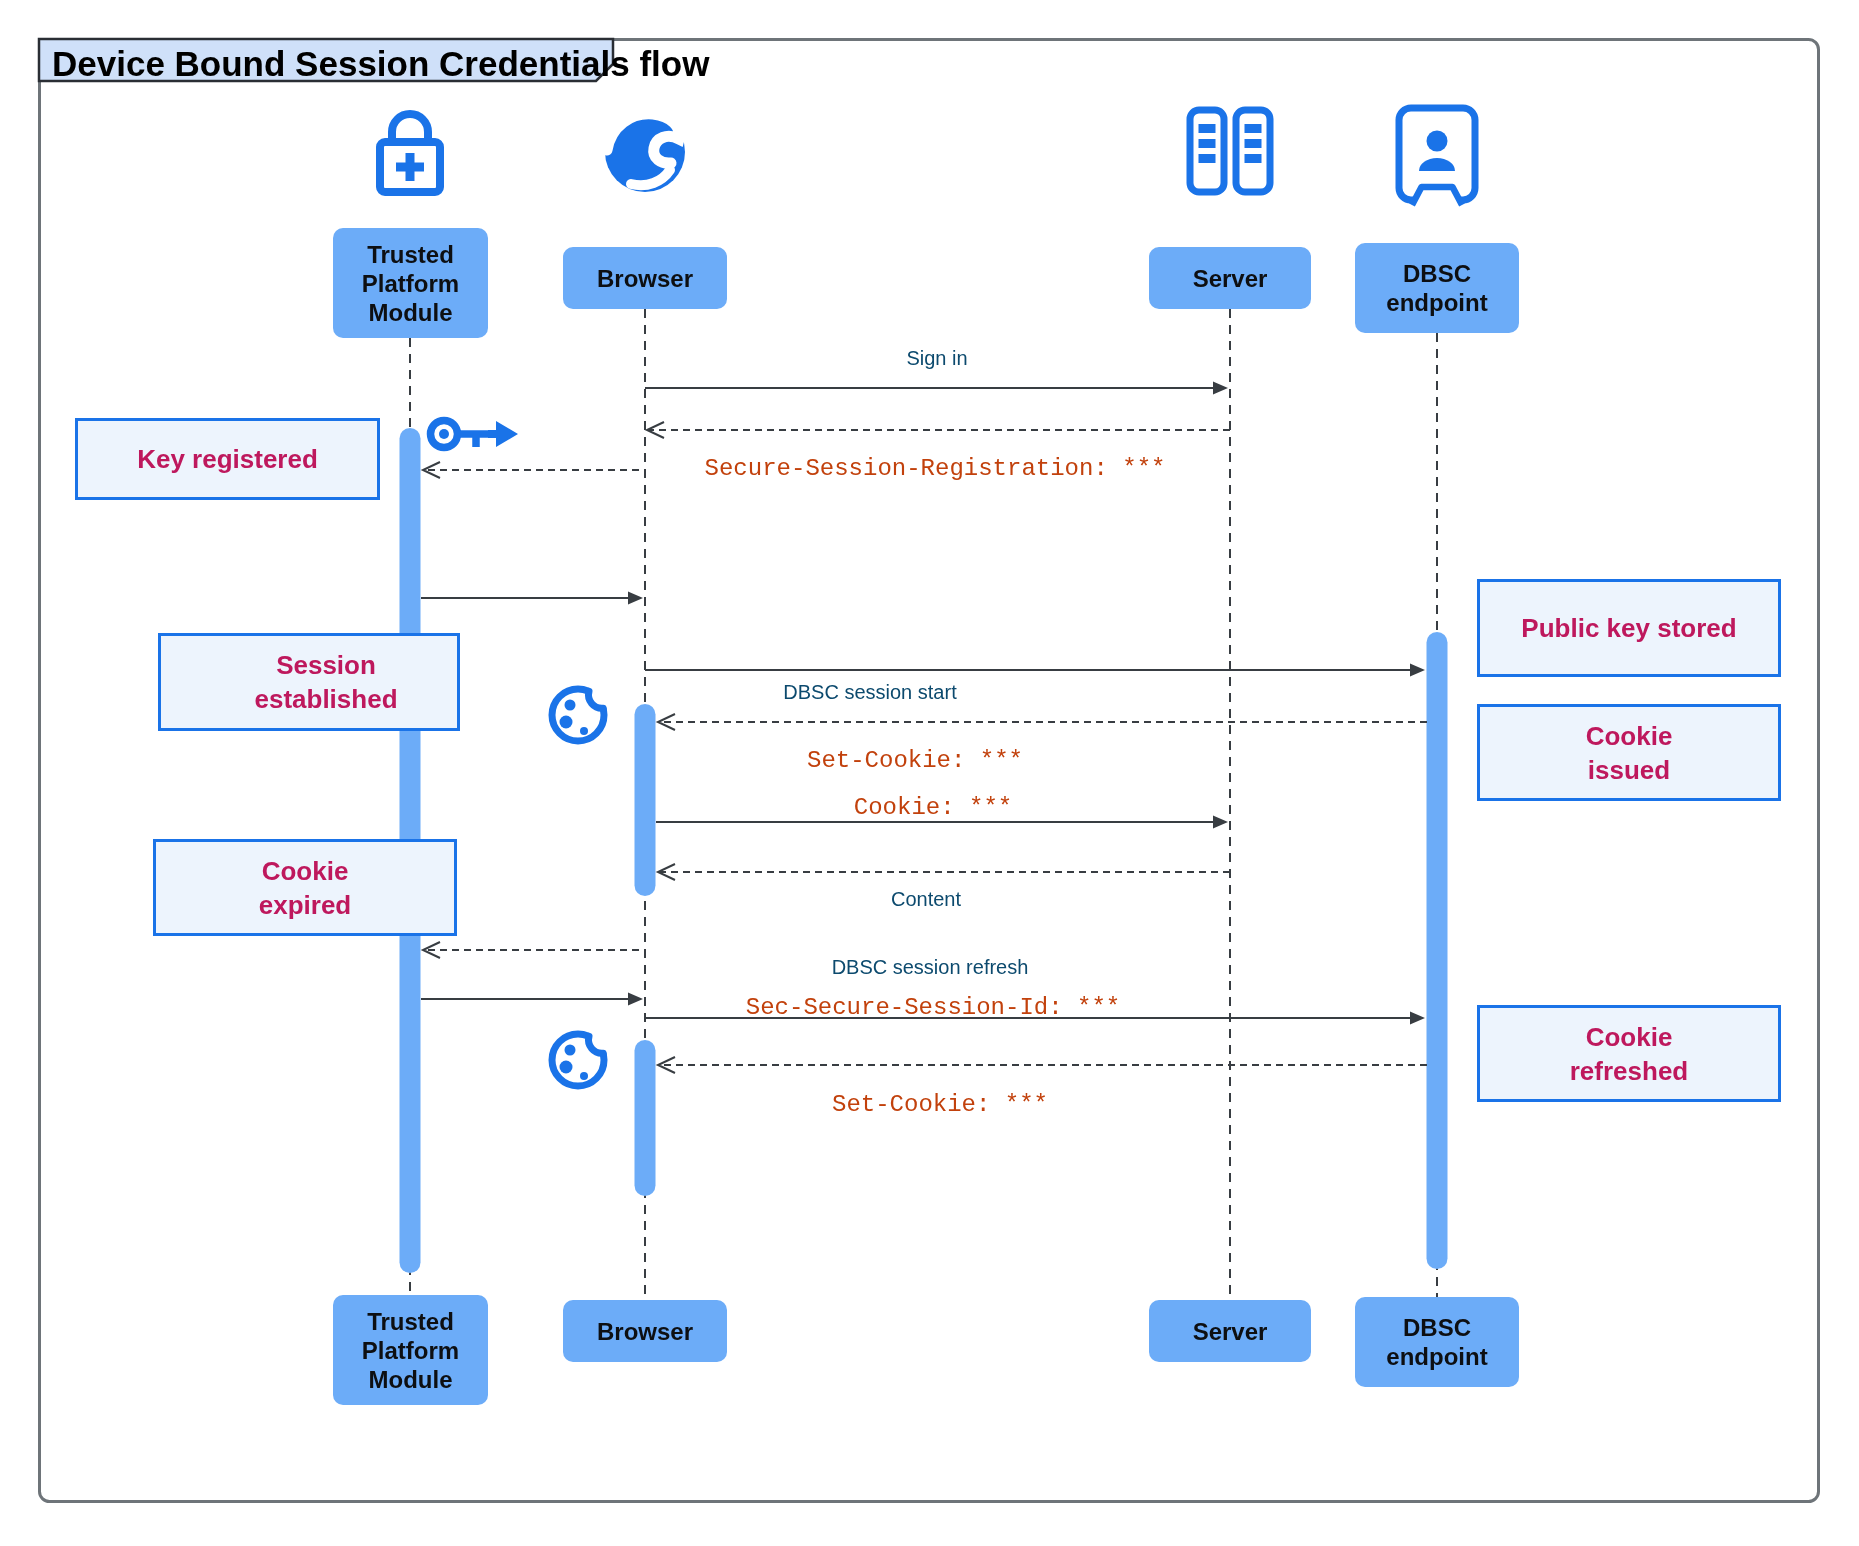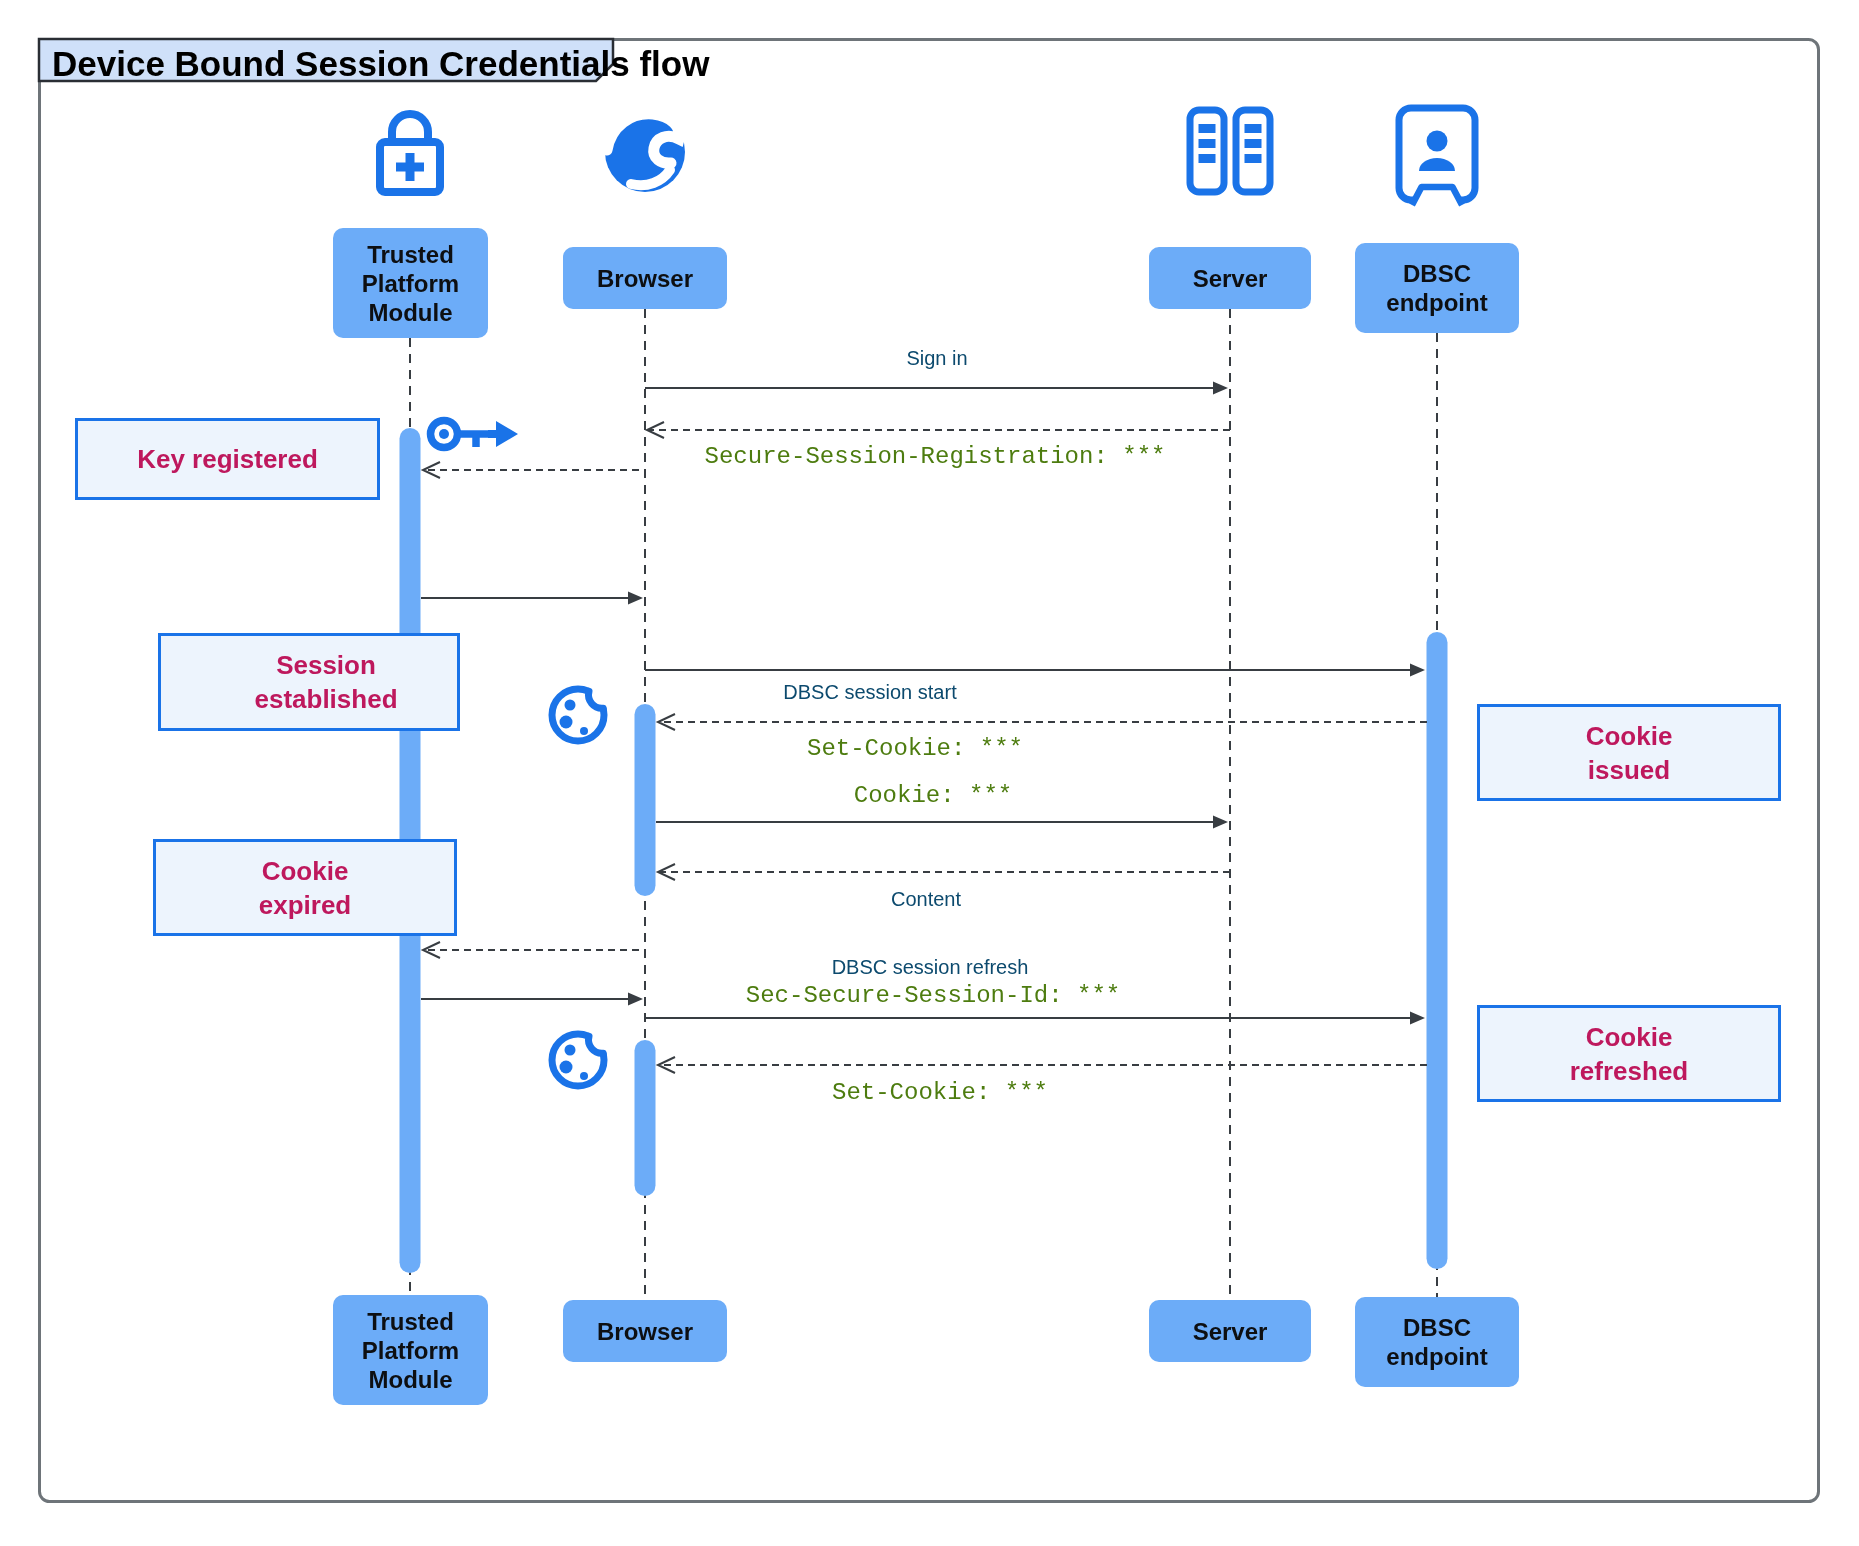--- a/index.html
+++ b/index.html
@@ -8,21 +8,21 @@
   #diagram-svg{position:absolute;left:0;top:0;}
   .abs{position:absolute;}
   .actor-box{background:#6CACF8;border-radius:10px;display:flex;align-items:center;justify-content:center;
              text-align:center;font-weight:bold;font-size:24px;line-height:29px;color:#0d0f12;
              white-space:pre-line;box-sizing:border-box;}
   .note-box{background:#EDF4FD;border:3px solid #1A73E8;display:flex;align-items:center;justify-content:center;
             text-align:center;font-weight:bold;font-size:26px;line-height:34px;color:#be185d;
             white-space:pre-line;box-sizing:border-box;}
   .msg{transform:translate(-50%,-50%);white-space:nowrap;}
   .msg-sans{font-family:"Liberation Sans",sans-serif;font-size:20px;color:#0c4a6e;}
-  .msg-mono{font-family:"Liberation Mono",monospace;font-size:24px;color:#4d7c0f;}
+  .msg-mono{font-family:"Liberation Mono",monospace;font-size:24px;color:#c2410c;margin-top:12px;}
   .title-text{font-weight:bold;font-size:35px;color:#000;white-space:nowrap;}
 </style>
 </head>
 <body>
 
 <div id="canvas">
 
 <svg id="diagram-svg" width="1859" height="1546" viewBox="0 0 1859 1546">
 
   <rect x="39.5" y="39.5" width="1779" height="1462" rx="10" fill="none" stroke="#6e7479" stroke-width="3"></rect>
@@ -158,20 +158,21 @@
 <div class="abs actor-box" style="left:563px;top:1300px;width:164px;height:62px;">Browser</div>
 <div class="abs actor-box" style="left:1149px;top:1300px;width:162px;height:62px;">Server</div>
 <div class="abs actor-box" style="left:1355px;top:1297px;width:164px;height:90px;">DBSC
 endpoint</div>
 
 <div class="abs note-box" style="left:75px;top:418px;width:305px;height:82px;">Key registered</div>
 <div class="abs note-box" style="left:158px;top:633px;width:302px;height:98px;padding-left:34px;">Session
 established</div>
 <div class="abs note-box" style="left:153px;top:839px;width:304px;height:97px;">Cookie
 expired</div>
+<div class="abs note-box" style="left:1477px;top:579px;width:304px;height:98px;">Public key stored</div>
 <div class="abs note-box" style="left:1477px;top:704px;width:304px;height:97px;">Cookie
 issued</div>
 <div class="abs note-box" style="left:1477px;top:1005px;width:304px;height:97px;">Cookie
 refreshed</div>
 
 <div class="abs msg msg-sans" style="left:937px;top:358px;">Sign in</div>
 <div class="abs msg msg-mono" style="left:935px;top:456px;">Secure-Session-Registration: ***</div>
 <div class="abs msg msg-sans" style="left:870px;top:644px;margin-top:48px;">DBSC session start</div>
 <div class="abs msg msg-mono" style="left:915px;top:748px;">Set-Cookie: ***</div>
 <div class="abs msg msg-mono" style="left:933px;top:795px;">Cookie: ***</div>

